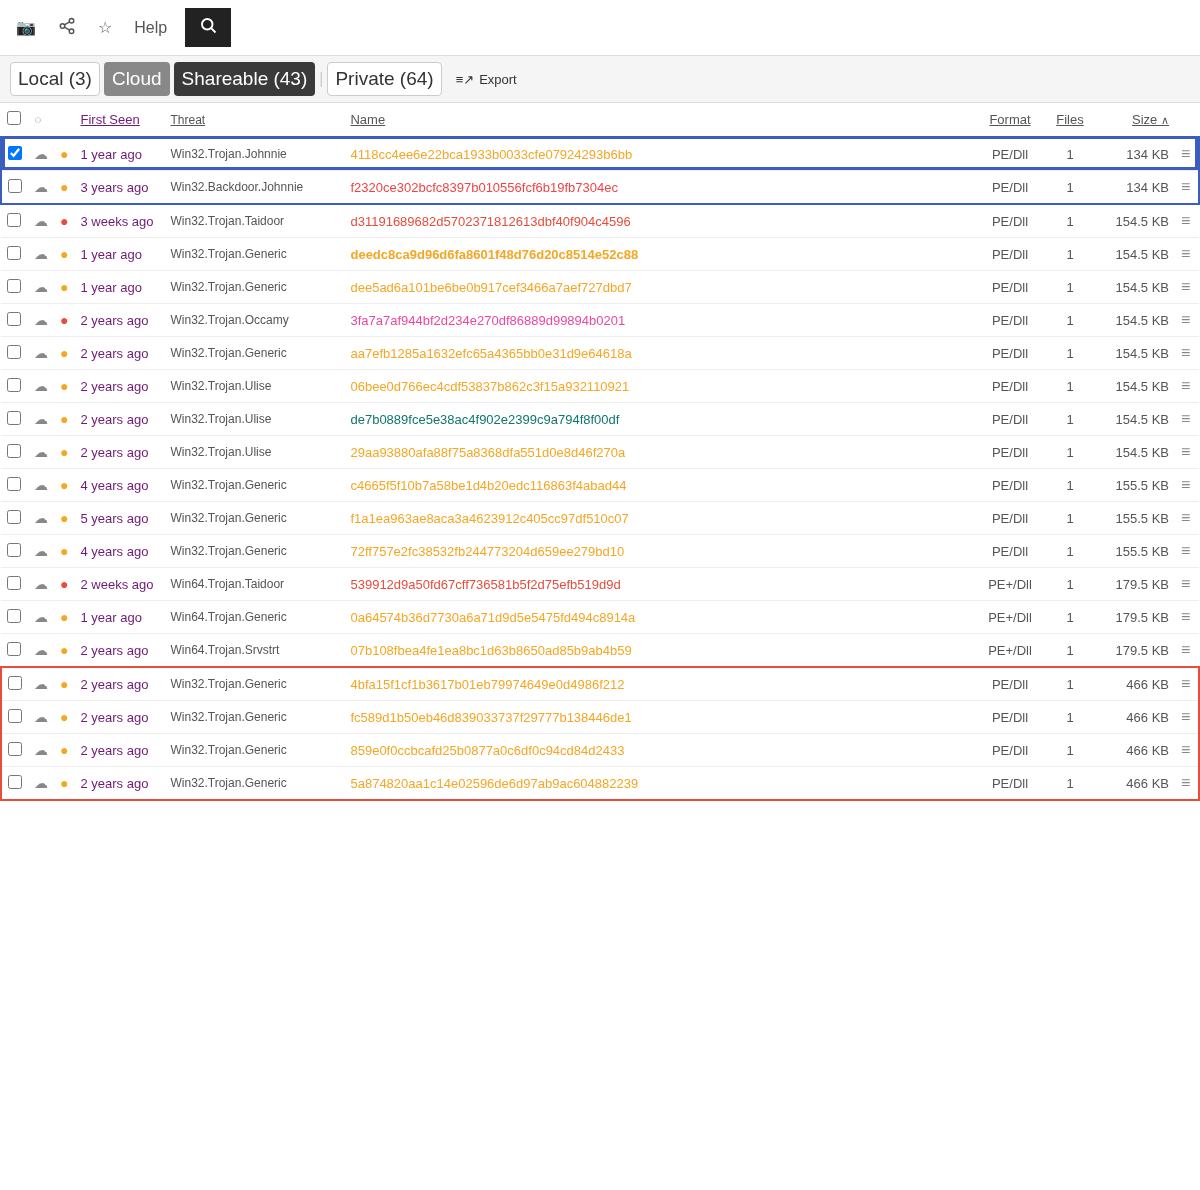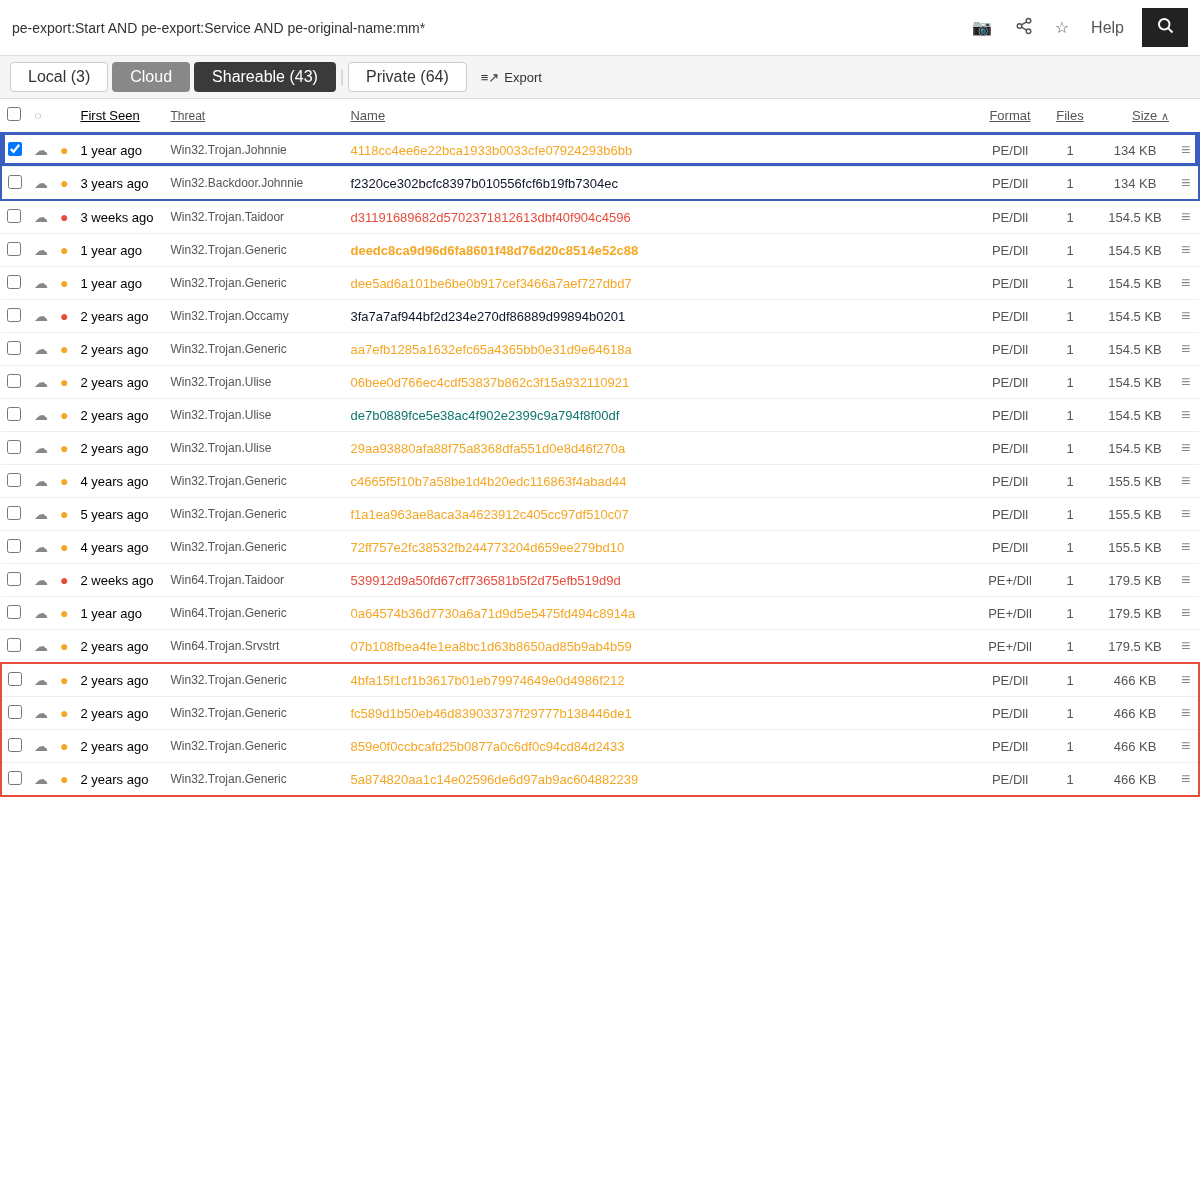--- a/index.html
+++ b/index.html
@@ -24,22 +24,22 @@
       padding: 8px 14px; font-size: 18px; cursor: pointer;
     }
 
     
     .tabs-bar {
       display: flex; align-items: center;
       background: #f5f5f5; border-bottom: 1px solid #ddd;
       padding: 6px 10px; gap: 4px;
     }
     .tab {
-      padding: 5px 17px; border-radius: 4px; cursor: pointer;
-      font-size: 16px; border: 1px solid transparent;
+      padding: 5px 7px; border-radius: 4px; cursor: pointer;
+      font-size: 19px; border: 1px solid transparent;
     }
     .tab-local { background: #fff; border-color: #ccc; color: #333; }
     .tab-cloud { background: #888; color: #fff; }
     .tab-shareable { background: #3a3a3a; color: #fff; }
     .tab-private { background: #fff; border-color: #ccc; color: #333; border-left: 1px solid #ccc; }
     .tab-divider { color: #ccc; font-size: 16px; }
     .export-btn {
       margin-left: 10px; background: none; border: none;
       cursor: pointer; font-size: 13px; color: #333; display: flex; align-items: center; gap: 5px;
     }
@@ -56,40 +56,39 @@
     thead th.sortable { cursor: pointer; text-decoration: underline; }
     thead th.size-col { text-align: right; }
 
     tbody tr { border-bottom: 1px solid #eee; }
 
     td { padding: 7px 6px; vertical-align: middle; font-size: 13px; }
 
     .td-check { width: 24px; }
     .td-cloud { width: 24px; }
     .td-dot { width: 20px; }
-    .td-age { width: 90px; white-space: nowrap; color: #000000; }
+    .td-age { width: 90px; white-space: nowrap; color: #701a75; }
     .td-threat { width: 180px; color: #555; font-size: 12px; margin-left: 42px; }
     .td-name { }
     .td-format { width: 70px; color: #555; text-align: center; }
     .td-files { width: 50px; text-align: center; color: #555; }
-    .td-size { width: 80px; text-align: center; color: #555; white-space: nowrap; }
+    .td-size { width: 80px; text-align: right; color: #555; white-space: nowrap; }
     .td-menu { width: 24px; }
     .menu-icon { color: #888; cursor: pointer; font-size: 16px; }
     .cloud-icon { color: #888; font-size: 14px; }
 
     
     .cb { width: 14px; height: 14px; cursor: pointer; }
 
     .size-arrow { font-size: 11px; }
   </style>
 </head>
 <body>
 
 <div class="search-bar">
-  <input class="search-input" type="text" value="pe-export:Start AND pe-export:Service AND pe-original-name:mm*" style="">
   <div class="search-icons">
     <button class="search-icon-btn">📷</button>
     <button class="search-icon-btn">
       <svg width="18" height="18" viewBox="0 0 24 24" fill="none" stroke="#555" stroke-width="2">
           <circle cx="18" cy="5" r="3"></circle>
           <circle cx="6" cy="12" r="3"></circle>
           <circle cx="18" cy="19" r="3"></circle>
           <line x1="8.59" y1="13.51" x2="15.42" y2="17.49"></line>
           <line x1="15.41" y1="6.51" x2="8.59" y2="10.49"></line>
         </svg>
@@ -166,21 +165,21 @@
     </td>
     <td class="td-cloud">
       <span class="cloud-icon">☁</span>
     </td>
     <td class="td-dot">
       <span style="color:#f5a623;font-size:14px;">●</span>
     </td>
     <td class="td-age">3 years ago</td>
     <td class="td-threat">Win32.Backdoor.Johnnie</td>
     <td class="td-name">
-      <a href="#" style="color:#0f172a;text-decoration:none;">f2320ce302bcfc8397b010556fcf6b19fb7304ec</a>
+      <a href="#" style="color:#ef4444;text-decoration:none;">f2320ce302bcfc8397b010556fcf6b19fb7304ec</a>
     </td>
     <td class="td-format">PE/Dll</td>
     <td class="td-files">1</td>
     <td class="td-size">134 KB</td>
     <td class="td-menu">
       <span class="menu-icon">≡</span>
     </td>
   </tr>
         <tr>
     <td class="td-check">
@@ -254,21 +253,21 @@
     </td>
     <td class="td-cloud">
       <span class="cloud-icon">☁</span>
     </td>
     <td class="td-dot">
       <span style="color:#e74c3c;font-size:14px;">●</span>
     </td>
     <td class="td-age">2 years ago</td>
     <td class="td-threat">Win32.Trojan.Occamy</td>
     <td class="td-name">
-      <a href="#" style="color:#0f172a;text-decoration:none;">3fa7a7af944bf2d234e270df86889d99894b0201</a>
+      <a href="#" style="color:#ec4899;text-decoration:none;">3fa7a7af944bf2d234e270df86889d99894b0201</a>
     </td>
     <td class="td-format">PE/Dll</td>
     <td class="td-files">1</td>
     <td class="td-size">154.5 KB</td>
     <td class="td-menu">
       <span class="menu-icon">≡</span>
     </td>
   </tr>
         <tr>
     <td class="td-check">

